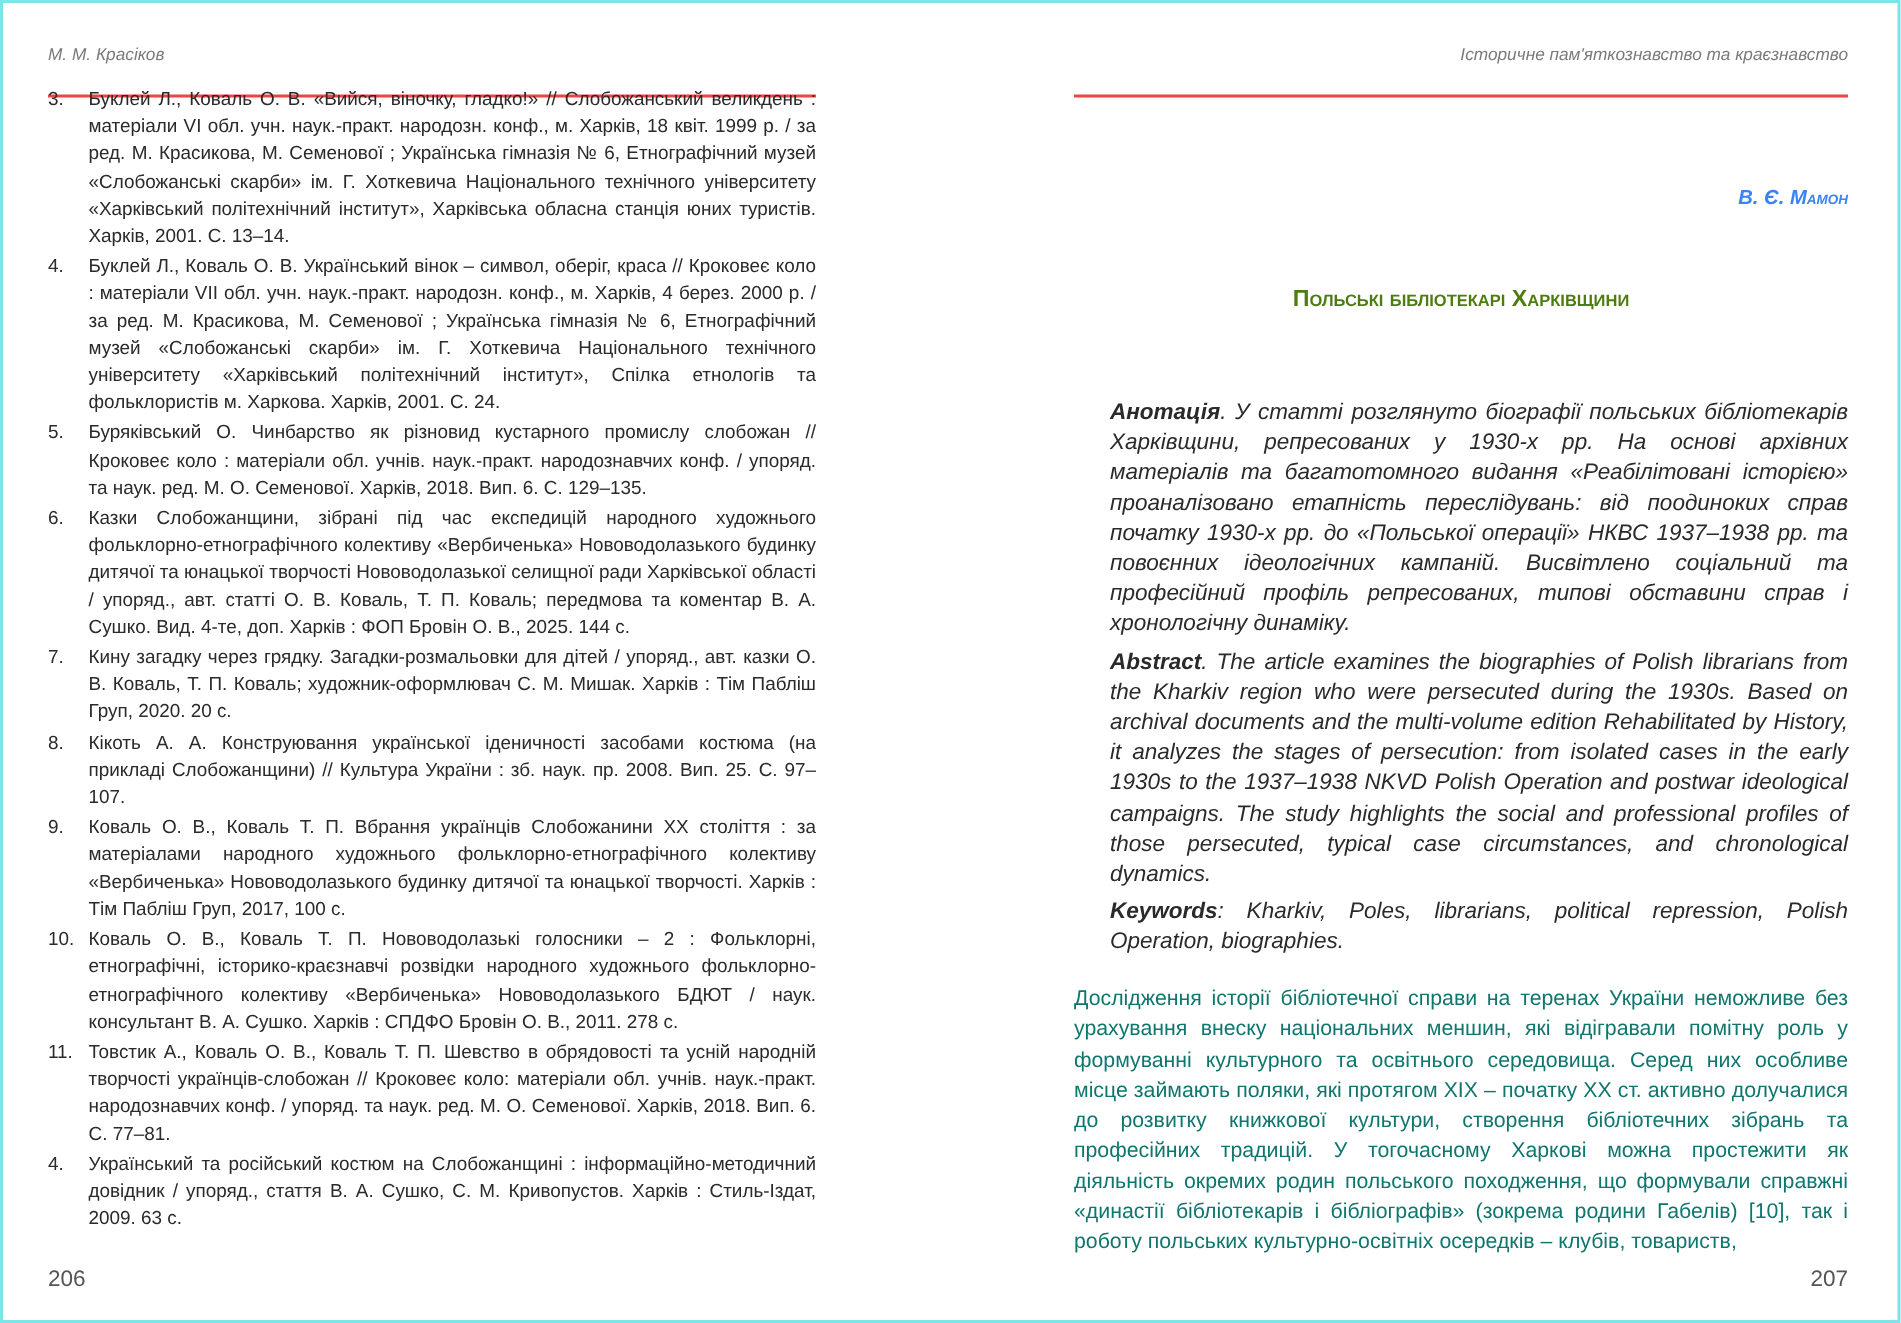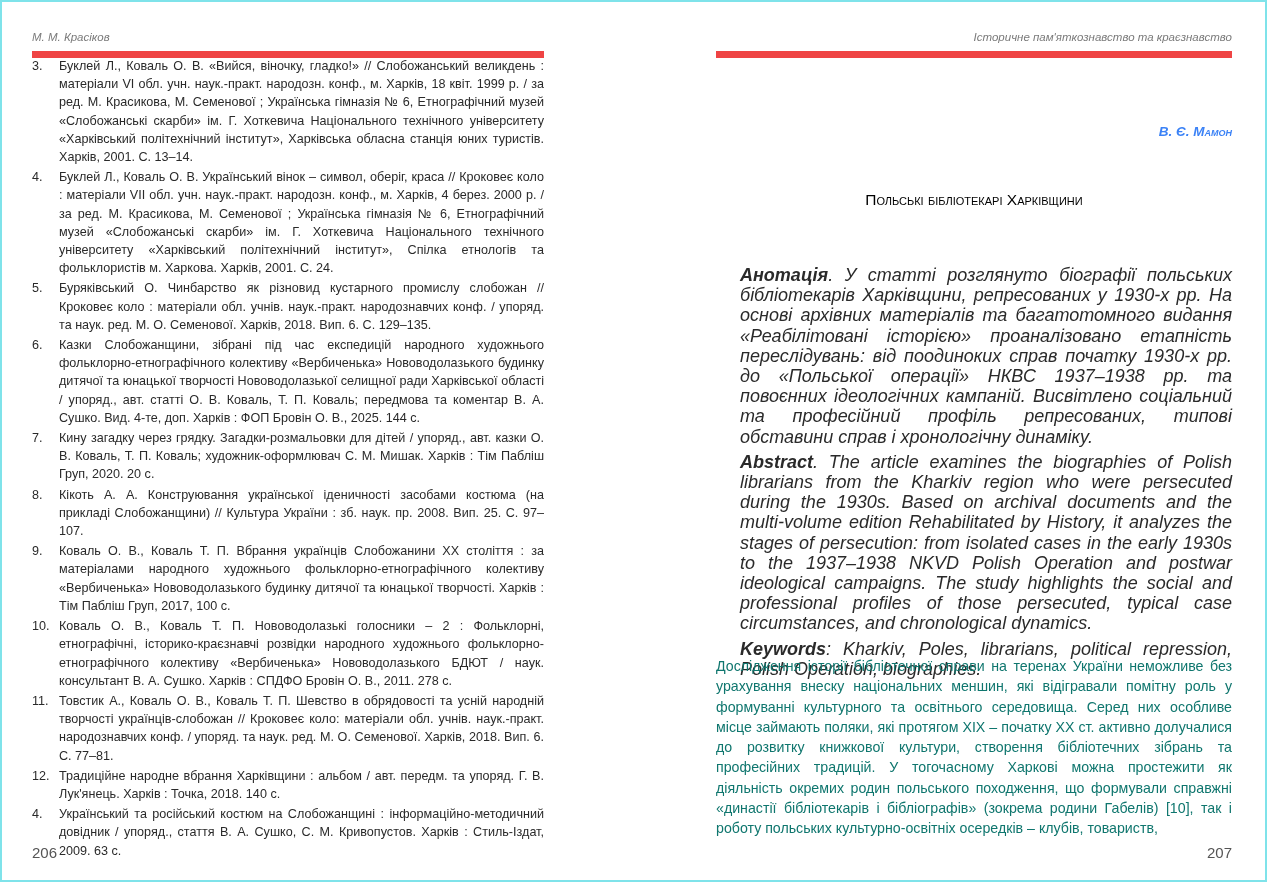--- a/index.html
+++ b/index.html
@@ -11,43 +11,43 @@
   .frame {
     position:absolute; left:0; top:0; width:1263px; height:878px;
     border:2px solid #7fe3ea; box-sizing:content-box;
   }
   .page { position:absolute; top:0; height:882px; }
   .page-left { left:32px; width:512px; }
   .page-right { left:716px; width:516px; }
   .running-head {
     position:absolute; top:31px; left:0; right:0;
     font-style:italic; font-size:11.5px; color:#7a7a7a;
-    padding-bottom:8px; border-bottom:7px solid #ef4444;
+    padding-bottom:20px; border-bottom:2px solid #ef4444;
   }
   .page-right .running-head { text-align:right; }
   .refs {
     position:absolute; top:57px; left:0; right:0; margin:0; padding:0; list-style:none;
     font-size:12.6px; line-height:18.2px; text-align:justify;
   }
   .refs li { position:relative; padding-left:27px; margin-bottom:2px; }
   .refs .num { position:absolute; left:0; top:0; }
   .page-num { position:absolute; top:844px; font-size:15px; color:#555; }
   .page-left .page-num { left:0; }
   .page-right .page-num { right:0; }
   .author {
     position:absolute; top:124px; right:0; font-weight:bold; font-style:italic;
     font-size:13.5px; font-variant:small-caps; color:#3b82f6;
   }
   .title {
     position:absolute; top:190px; left:0; right:0; text-align:center;
-    font-weight:normal; font-size:15.5px; line-height:19px; font-variant:small-caps; color:#000000;
+    font-weight:bold; font-size:15.5px; line-height:19px; font-variant:small-caps; color:#4d7c0f;
   }
   .abstract-block {
     position:absolute; top:265px; left:24px; right:0;
-    font-style:italic; font-size:18px; line-height:20.2px; text-align:justify; color:#2a2a2a;
+    font-style:italic; font-size:15px; line-height:20.2px; text-align:justify; color:#2a2a2a;
   }
   .abstract-block p { margin:0 0 5px 0; }
   .abstract-block .lbl { font-weight:bold; }
   .body-text {
     position:absolute; top:656px; left:0; right:0;
     font-size:14.2px; line-height:20.3px; text-align:justify; color:#0f766e;
   }
   .body-text p { margin:0; }
 </style>
 </head>
@@ -60,21 +60,20 @@
   <ol class="refs">
     <li><span class="num">3.</span><span>Буклей Л., Коваль О. В. «Вийся, віночку, гладко!» // Слобожанський великдень : матеріали VI обл. учн. наук.-практ. народозн. конф., м. Харків, 18 квіт. 1999 р. / за ред. М. Красикова, М. Семенової ; Українська гімназія № 6, Етнографічний музей «Слобожанські скарби» ім. Г. Хоткевича Національного технічного університету «Харківський політехнічний інститут», Харківська обласна станція юних туристів. Харків, 2001. С. 13–14.</span></li>
     <li><span class="num">4.</span><span>Буклей Л., Коваль О. В. Український вінок – символ, оберіг, краса // Кроковеє коло : матеріали VII обл. учн. наук.-практ. народозн. конф., м. Харків, 4 берез. 2000 р. / за ред. М. Красикова, М. Семенової ; Українська гімназія № 6, Етнографічний музей «Слобожанські скарби» ім. Г. Хоткевича Національного технічного університету «Харківський політехнічний інститут», Спілка етнологів та фольклористів м. Харкова. Харків, 2001. С. 24.</span></li>
     <li><span class="num">5.</span><span>Буряківський О. Чинбарство як різновид кустарного промислу слобожан // Кроковеє коло : матеріали обл. учнів. наук.-практ. народознавчих конф. / упоряд. та наук. ред. М. О. Семенової. Харків, 2018. Вип. 6. С. 129–135.</span></li>
     <li><span class="num">6.</span><span>Казки Слобожанщини, зібрані під час експедицій народного художнього фольклорно-етнографічного колективу «Вербиченька» Нововодолазького будинку дитячої та юнацької творчості Нововодолазької селищної ради Харківської області / упоряд., авт. статті О. В. Коваль, Т. П. Коваль; передмова та коментар В. А. Сушко. Вид. 4-те, доп. Харків : ФОП Бровін О. В., 2025. 144 с.</span></li>
     <li><span class="num">7.</span><span>Кину загадку через грядку. Загадки-розмальовки для дітей / упоряд., авт. казки О. В. Коваль, Т. П. Коваль; художник-оформлювач С. М. Мишак. Харків : Тім Пабліш Груп, 2020. 20 с.</span></li>
     <li><span class="num">8.</span><span>Кікоть А. А. Конструювання української іденичності засобами костюма (на прикладі Слобожанщини) // Культура України : зб. наук. пр. 2008. Вип. 25. С. 97–107.</span></li>
     <li><span class="num">9.</span><span>Коваль О. В., Коваль Т. П. Вбрання українців Слобожанини ХХ століття : за матеріалами народного художнього фольклорно-етнографічного колективу «Вербиченька» Нововодолазького будинку дитячої та юнацької творчості. Харків : Тім Пабліш Груп, 2017, 100 с.</span></li>
     <li><span class="num">10.</span><span>Коваль О. В., Коваль Т. П. Нововодолазькі голосники – 2 : Фольклорні, етнографічні, історико-краєзнавчі розвідки народного художнього фольклорно-етнографічного колективу «Вербиченька» Нововодолазького БДЮТ / наук. консультант В. А. Сушко. Харків : СПДФО Бровін О. В., 2011. 278 с.</span></li>
     <li><span class="num">11.</span><span>Товстик А., Коваль О. В., Коваль Т. П. Шевство в обрядовості та усній народній творчості українців-слобожан // Кроковеє коло: матеріали обл. учнів. наук.-практ. народознавчих конф. / упоряд. та наук. ред. М. О. Семенової. Харків, 2018. Вип. 6. С. 77–81.</span></li>
-    <li><span class="num">12.</span><span>Традиційне народне вбрання Харківщини : альбом / авт. передм. та упоряд. Г. В. Лук'янець. Харків : Точка, 2018. 140 с.</span></li>
     <li><span class="num">4.</span><span>Український та російський костюм на Слобожанщині : інформаційно-методичний довідник / упоряд., стаття В. А. Сушко, С. М. Кривопустов. Харків : Стиль-Іздат, 2009. 63 с.</span></li>
   </ol>
   <div class="page-num">206</div>
 </div>
 
 <div class="page page-right">
   <div class="running-head">Історичне пам'яткознавство та краєзнавство</div>
   <div class="author">В. Є. Мамон</div>
   <div class="title">
     <div>Польські бібліотекарі Харківщини</div>

